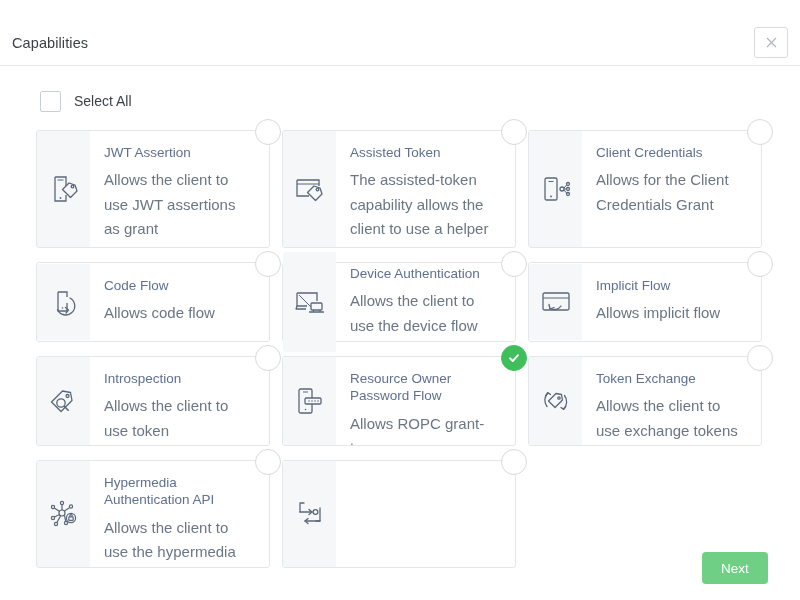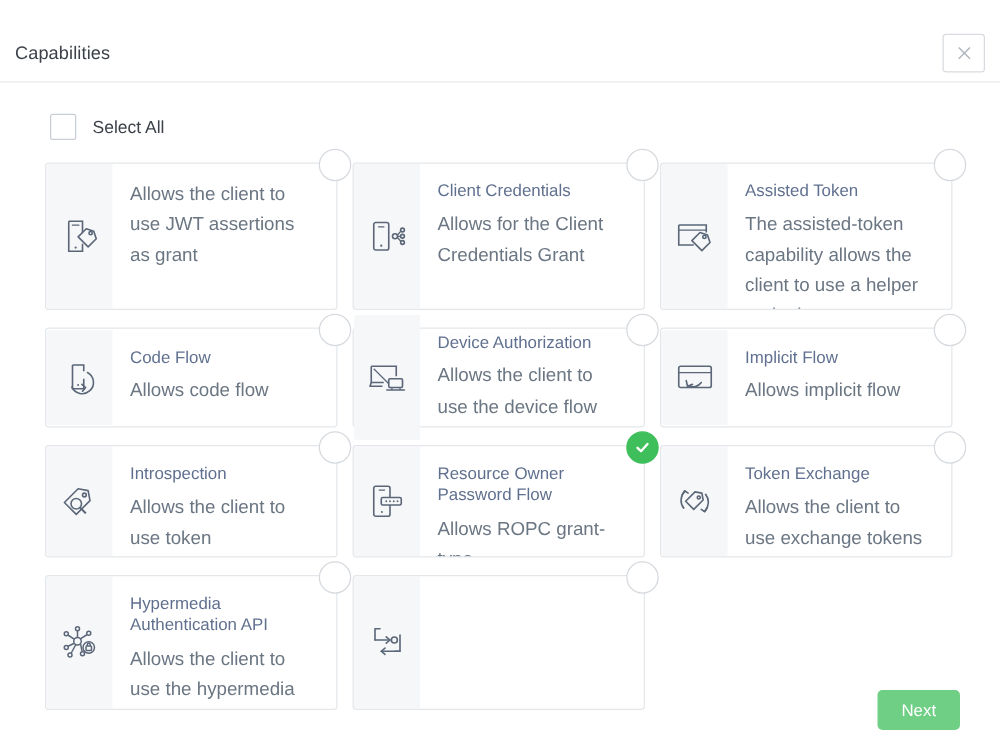--- a/index.html
+++ b/index.html
@@ -215,21 +215,43 @@
           <svg width="34" height="34" viewBox="0 0 34 34" fill="none" stroke="#5b6779" stroke-width="1.3">
             <path d="M8 5h11v9"></path>
               <path d="M8 5v24h11v-6"></path>
               <circle cx="13.5" cy="26" r=".9" fill="#5b6779" stroke="none"></circle>
               <path d="M10.5 8h6" stroke-width="1"></path>
             <path d="M15.5 17.5l6.5-6.5 6 2 2 6-6.5 6.5z" stroke-linejoin="round"></path>
             <circle cx="25.5" cy="14.5" r="1.3"></circle>
           </svg>
         </div>
         <div class="card-text">
+          <div class="card-title">JWT Assertion</div>
           <div class="card-desc">Allows the client to use JWT assertions as grant</div>
+        </div>
+      </div>
+    </div>
+
+    <div class="capability-card r1">
+      <div class="select-circle">
+        
+      </div>
+      <div class="card-inner">
+        <div class="card-icon-panel">
+          <svg width="34" height="34" viewBox="0 0 34 34" fill="none" stroke="#5b6779" stroke-width="1.3">
+            <path d="M4 8h22v6"></path>
+              <path d="M4 8v16h12"></path>
+              <path d="M4 12h22" stroke-width="1"></path>
+            <path d="M14.5 20.5l6.5-6.5 6 2 2 6-6.5 6.5z" stroke-linejoin="round"></path>
+            <circle cx="24.5" cy="17.5" r="1.3"></circle>
+          </svg>
+        </div>
+        <div class="card-text">
+          <div class="card-title">Assisted Token</div>
+          <div class="card-desc">The assisted-token capability allows the client to use a helper endpoint to use simplified OAuth flows.</div>
         </div>
       </div>
     </div>
 
     <div class="capability-card r1">
       <div class="select-circle">
         
       </div>
       <div class="card-inner">
         <div class="card-icon-panel">
@@ -244,41 +266,20 @@
             <path d="M25 16l2.6-3M25 17h2.5M25 18l2.6 3" stroke-width="1"></path>
           </svg>
         </div>
         <div class="card-text">
           <div class="card-title">Client Credentials</div>
           <div class="card-desc">Allows for the Client Credentials Grant</div>
         </div>
       </div>
     </div>
 
-    <div class="capability-card r1">
-      <div class="select-circle">
-        
-      </div>
-      <div class="card-inner">
-        <div class="card-icon-panel">
-          <svg width="34" height="34" viewBox="0 0 34 34" fill="none" stroke="#5b6779" stroke-width="1.3">
-            <path d="M4 8h22v6"></path>
-              <path d="M4 8v16h12"></path>
-              <path d="M4 12h22" stroke-width="1"></path>
-            <path d="M14.5 20.5l6.5-6.5 6 2 2 6-6.5 6.5z" stroke-linejoin="round"></path>
-            <circle cx="24.5" cy="17.5" r="1.3"></circle>
-          </svg>
-        </div>
-        <div class="card-text">
-          <div class="card-title">Assisted Token</div>
-          <div class="card-desc">The assisted-token capability allows the client to use a helper endpoint to use simplified OAuth flows.</div>
-        </div>
-      </div>
-    </div>
-
     <div class="capability-card r2">
       <div class="select-circle">
         
       </div>
       <div class="card-inner">
         <div class="card-icon-panel">
           <svg width="34" height="34" viewBox="0 0 34 34" fill="none" stroke="#5b6779" stroke-width="1.3">
             <path d="M11 7h9v5"></path>
               <path d="M11 7v19h9v-8"></path>
               <circle cx="15.5" cy="23" r=".8" fill="#5b6779" stroke="none"></circle>
@@ -303,21 +304,21 @@
             <path d="M4 8h20v8"></path>
               <path d="M4 8v13h10"></path>
               <path d="M4 21l-1 3h10" stroke-linejoin="round"></path>
             <path d="M6 10l12 12" stroke-width="1"></path>
             <rect x="18" y="18" width="11" height="7" rx="1"></rect>
             <path d="M16.5 27h14" stroke-linecap="round"></path>
             <path d="M20.5 25v2M27 25v2" stroke-width="1"></path>
           </svg>
         </div>
         <div class="card-text">
-          <div class="card-title">Device Authorization</div>
+          <div class="card-title">Device Authentication</div>
           <div class="card-desc">Allows the client to use the device flow</div>
         </div>
       </div>
     </div>
 
     <div class="capability-card r2">
       <div class="select-circle">
         
       </div>
       <div class="card-inner">

